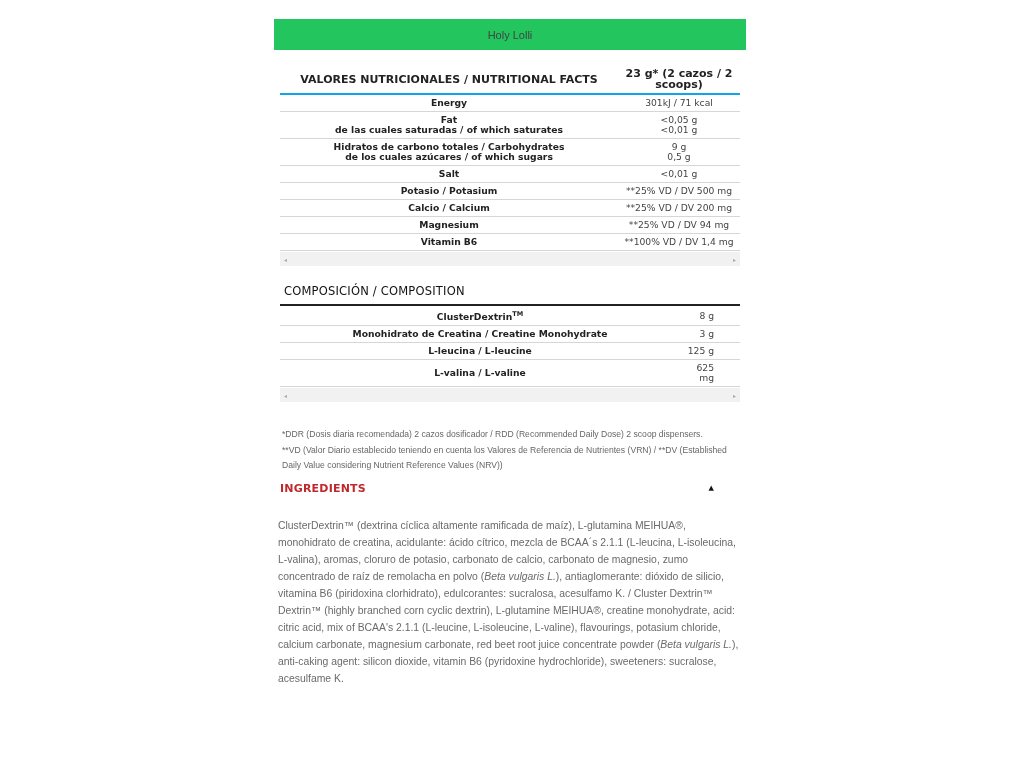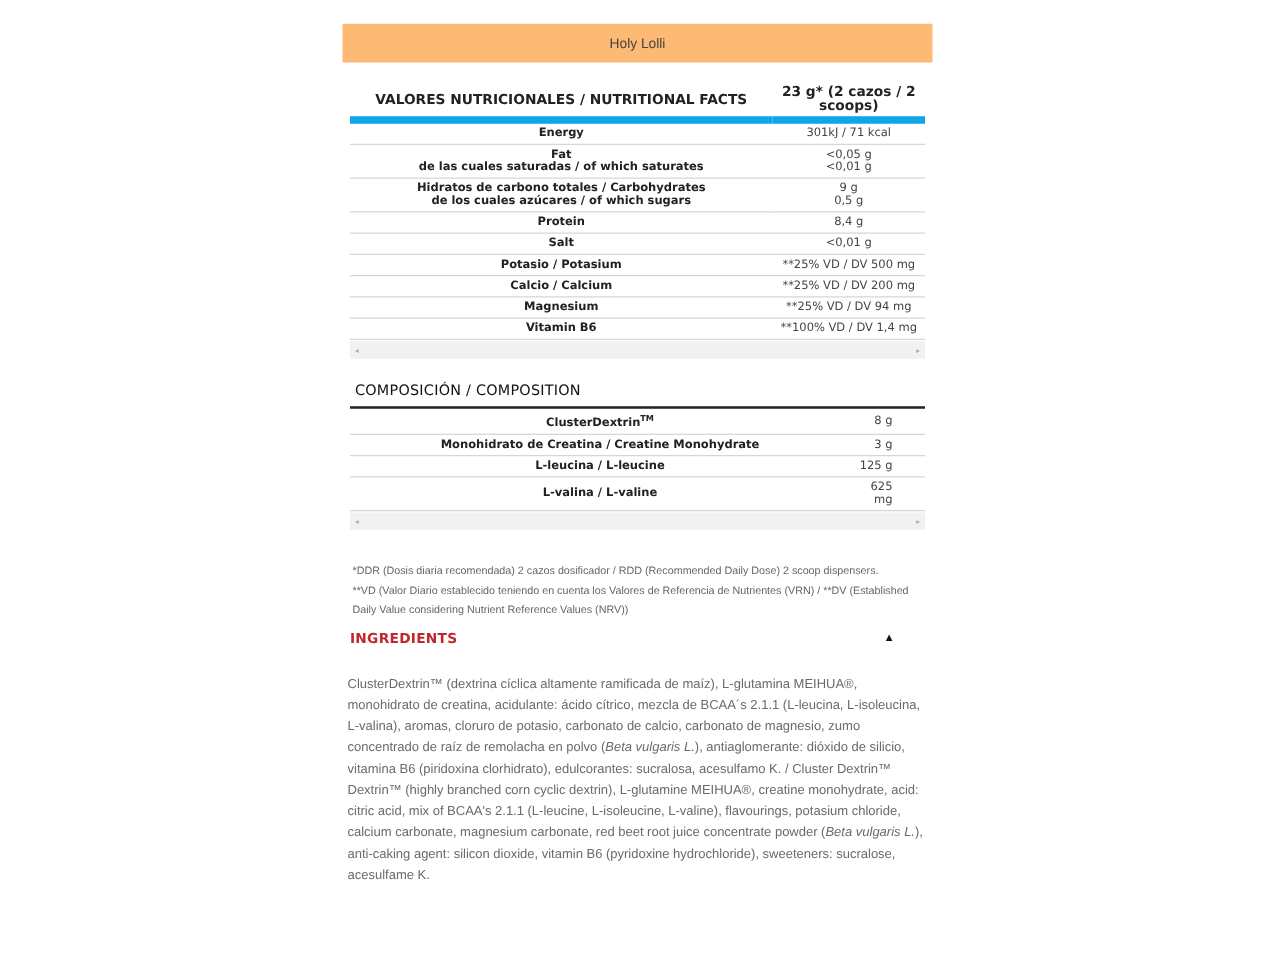--- a/index.html
+++ b/index.html
@@ -1,31 +1,31 @@
 <!DOCTYPE html>
 <html><head>
 <meta charset="utf-8">
 <style>
   * { box-sizing: border-box; margin: 0; padding: 0; }
   html, body { width: 1024px; height: 768px; background: #ffffff; overflow: hidden; }
   body { font-family: "DejaVu Sans", sans-serif; color: #222; position: relative; }
   .wrap { position: absolute; left: 274px; top: 19px; width: 472px; }
 
-  .flavor-bar { height: 31px; background: #fdba74; display: flex; align-items: center; justify-content: center;
+  .flavor-bar { height: 31px; background: #22c55e; display: flex; align-items: center; justify-content: center;
     font-family: "Liberation Sans", sans-serif; font-size: 11px; color: #444; }
 
   .table-box { margin: 0 6px; }
   table { border-collapse: collapse; width: 100%; }
   th { font-family: "DejaVu Sans", sans-serif; font-weight: bold; font-size: 11px; color: #222; text-align: center; line-height: 11px; }
   td { font-size: 9.2px; text-align: center; border-bottom: 1px solid #d6d6d6; line-height: 10px; padding: 3px 2px; }
   td.lbl { font-weight: bold; color: #222; }
   td.val { color: #444; font-weight: normal; }
 
   .nutri { margin-top: 18px; }
-  .nutri thead th { padding: 0 2px 3px; border-bottom: 6px solid #0ea5e9; }
+  .nutri thead th { padding: 0 2px 3px; border-bottom: 2px solid #0ea5e9; }
   .nutri thead th.c1 { width: 338px; }
   .nutri td.lbl { width: 338px; }
 
   .comp td.lbl { width: 400px; }
   .comp td.val { text-align: right; padding-right: 26px; }
   .comp thead th { border-bottom: 2px solid #222; padding: 0; height: 2px; }
 
   .scrollbar { height: 14px; background: #f1f1f1; margin: 1px 6px 0; display: flex; justify-content: space-between; align-items: center; padding: 0 4px; }
   .scrollbar span { font-size: 6px; color: #aaa; }
 
@@ -62,24 +62,20 @@
           <td class="lbl">Energy</td>
           <td class="val">301kJ / 71 kcal</td>
         </tr>
         <tr>
           <td class="lbl"><span>Fat</span><br><span>de las cuales saturadas / of which saturates</span></td>
           <td class="val"><span>&lt;0,05 g</span><br><span>&lt;0,01 g</span></td>
         </tr>
         <tr>
           <td class="lbl"><span>Hidratos de carbono totales / Carbohydrates</span><br><span>de los cuales azúcares / of which sugars</span></td>
           <td class="val"><span>9 g</span><br><span>0,5 g</span></td>
-        </tr>
-        <tr>
-          <td class="lbl">Protein</td>
-          <td class="val">8,4 g</td>
         </tr>
         <tr>
           <td class="lbl">Salt</td>
           <td class="val">&lt;0,01 g</td>
         </tr>
         <tr>
           <td class="lbl">Potasio / Potasium</td>
           <td class="val">**25% VD / DV 500 mg</td>
         </tr>
         <tr>

